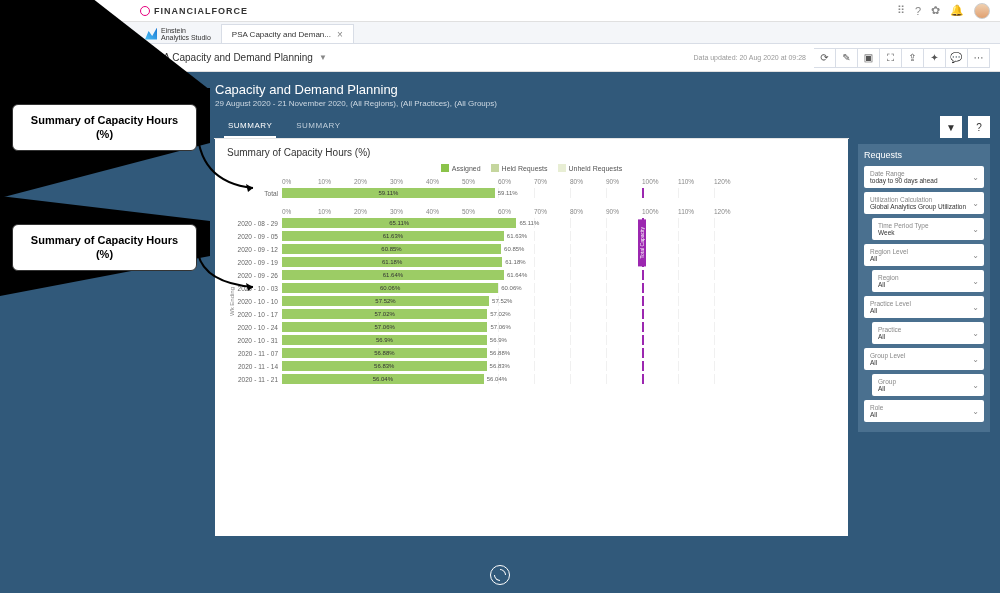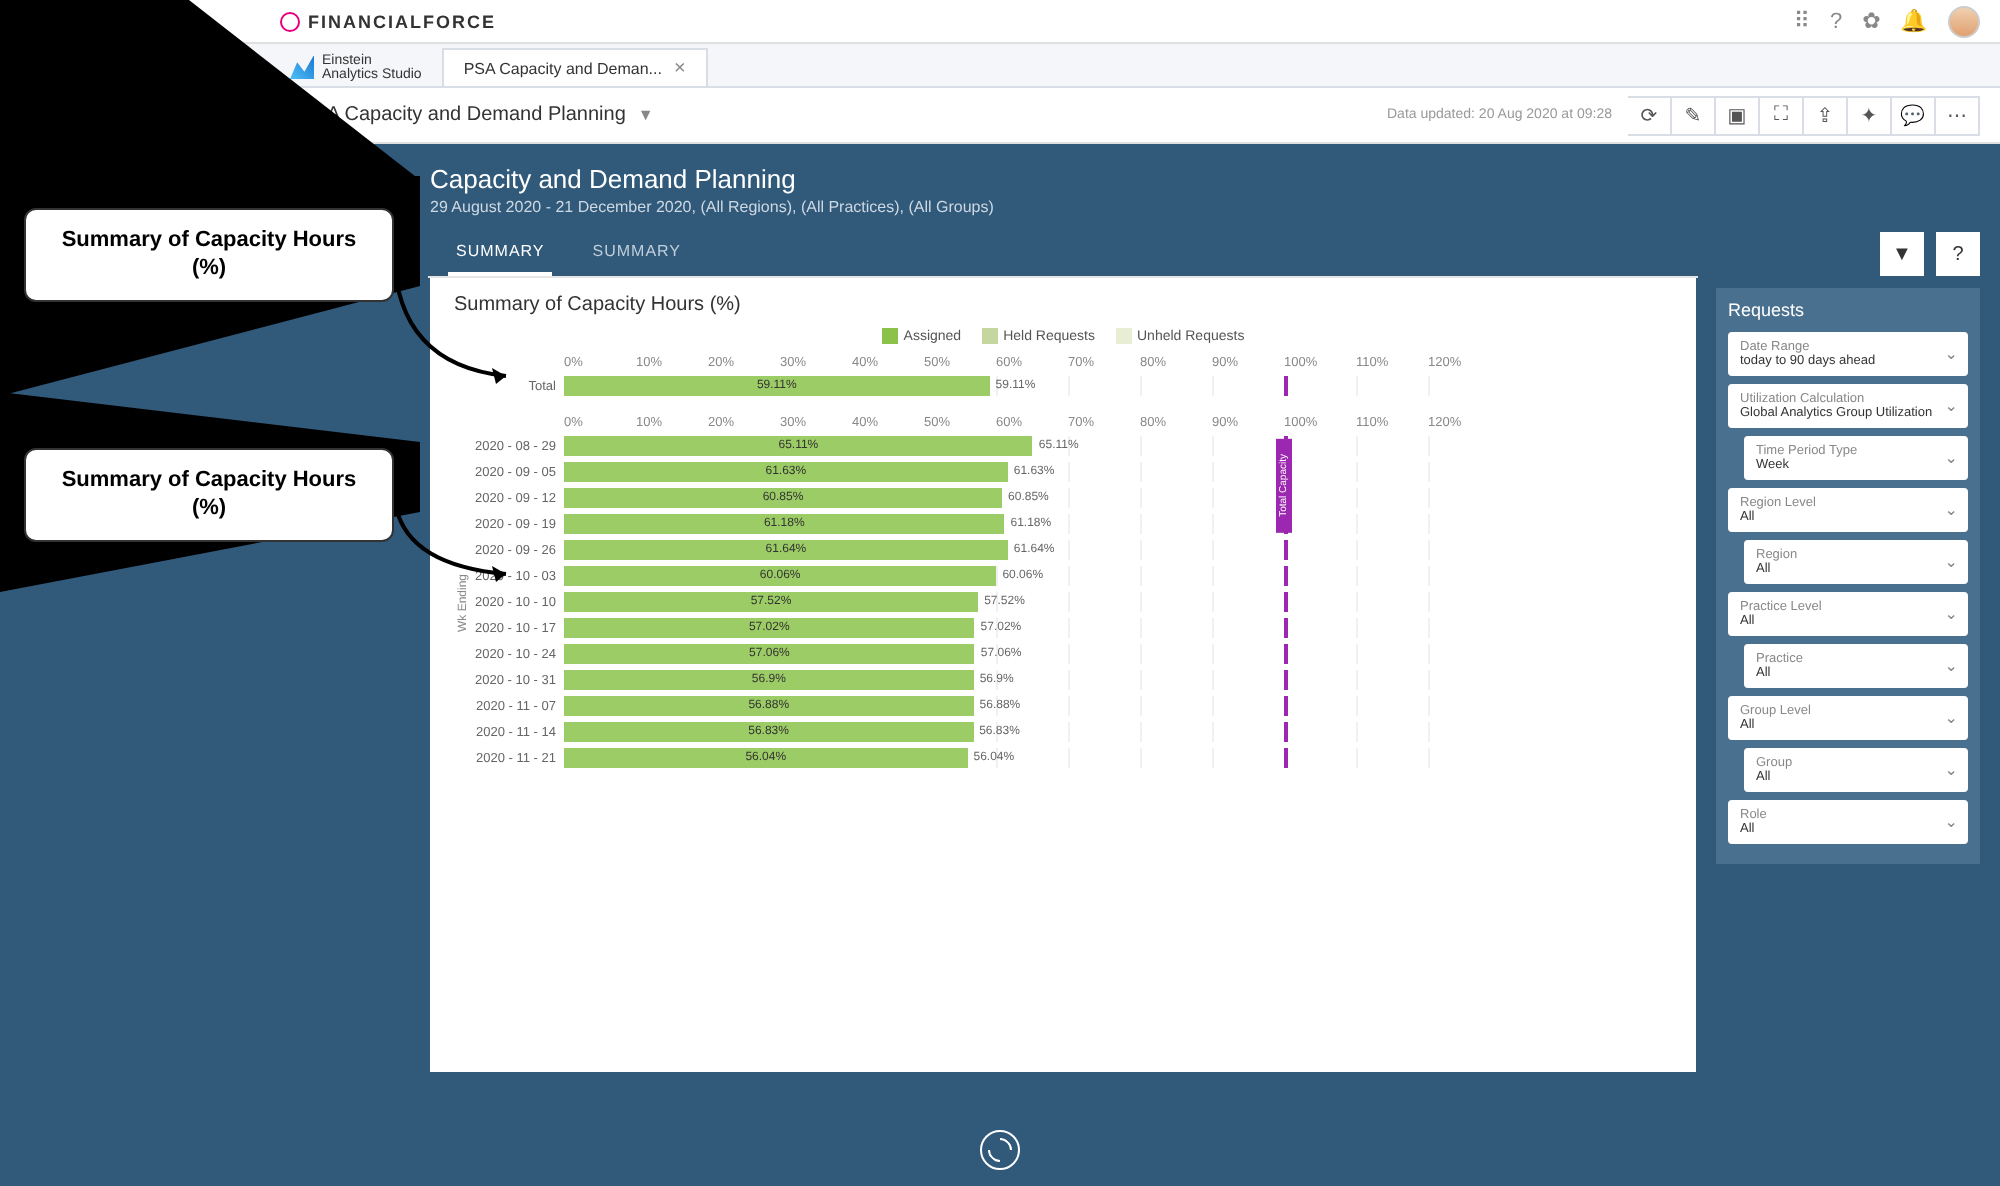--- a/index.html
+++ b/index.html
@@ -134,21 +134,21 @@
     <span class="icon-btn">⇪</span>
     <span class="icon-btn">✦</span>
     <span class="icon-btn">💬</span>
     <span class="icon-btn">⋯</span>
   </div>
 </div>
 
 <div class="canvas">
   <div class="page-title">
     <h1>Capacity and Demand Planning</h1>
-    <div class="sub">29 August 2020 - 21 December 2020, (All Regions), (All Practices), (All Groups)</div>
+    <div class="sub">29 August 2020 - 21 November 2020, (All Regions), (All Practices), (All Groups)</div>
   </div>
 
   <div class="content-row">
     <div class="chart-panel">
       <div class="panel-tabs">
         <div class="panel-tab active">SUMMARY</div>
         <div class="panel-tab">SUMMARY</div>
       </div>
       <div class="chart-title">Summary of Capacity Hours (%)</div>
       <div class="legend">

